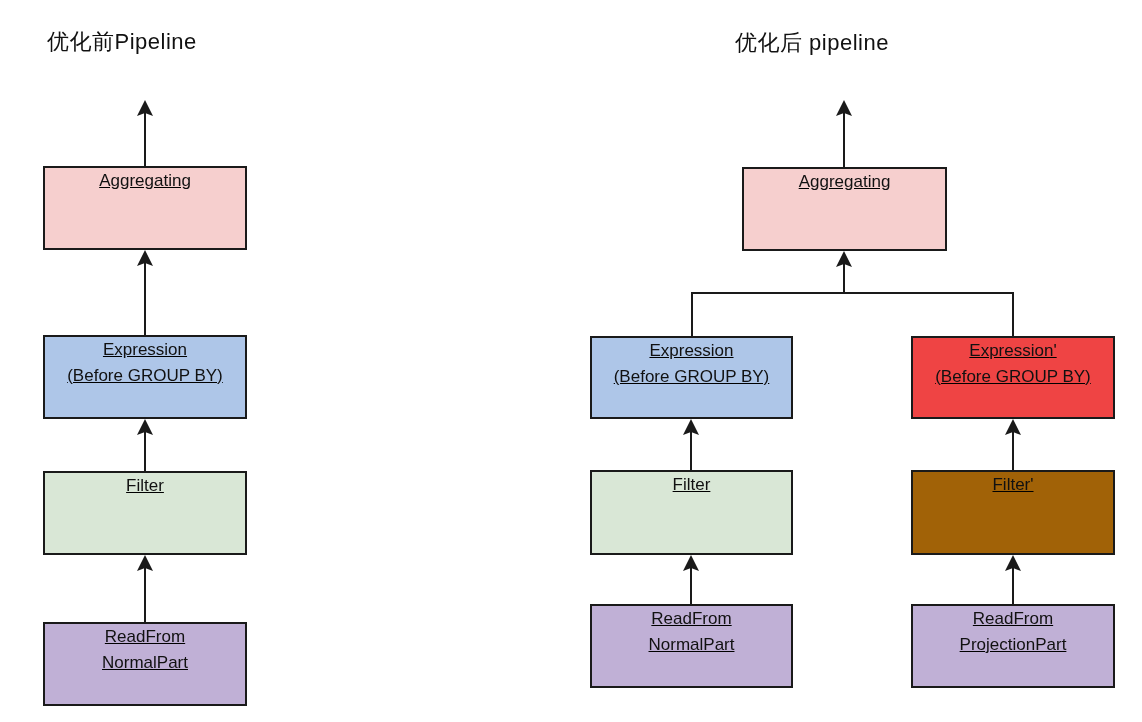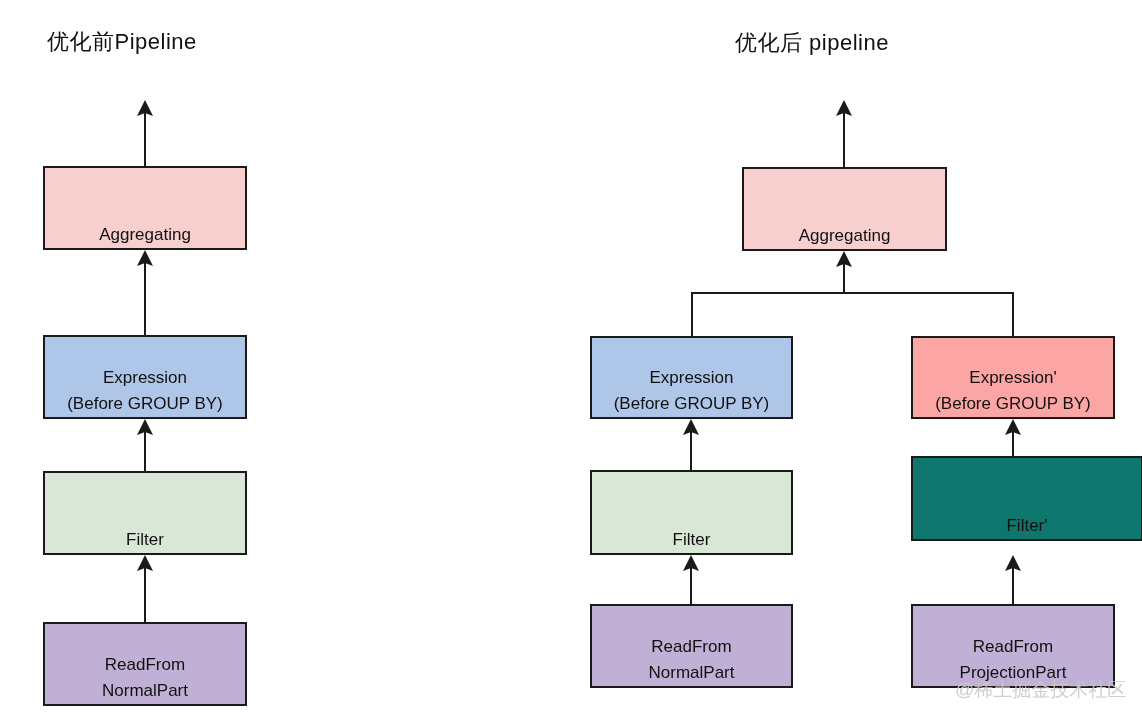--- a/index.html
+++ b/index.html
@@ -17,22 +17,23 @@
     white-space:nowrap;
     letter-spacing:0.5px;
   }
   .node{
     position:absolute;
     box-sizing:border-box;
     border:2px solid #1a1a1a;
     display:flex;
     flex-direction:column;
     align-items:center;
-    justify-content:flex-end;
+    justify-content:flex-start;
     text-align:center;
+    text-decoration:underline;
   }
   .node-line{
     display:block;
     font-size:17px;
     line-height:26px;
     color:#111111;
     white-space:nowrap;
   }
   #connectors{
     position:absolute;
@@ -102,27 +103,26 @@
     <span class="node-line">(Before GROUP BY)</span>
   </div>
   <div class="node" style="left: 590px; top: 470px; width: 203px; height: 85px; background-color: rgb(217, 231, 214);">
     <span class="node-line">Filter</span>
   </div>
   <div class="node" style="left: 590px; top: 604px; width: 203px; height: 84px; background-color: rgb(192, 176, 214);">
     <span class="node-line">ReadFrom</span>
     <span class="node-line">NormalPart</span>
   </div>
 
-  <div class="node" style="left: 911px; top: 336px; width: 204px; height: 83px; background-color: #fca5a5;">
+  <div class="node" style="left: 911px; top: 336px; width: 204px; height: 83px; background-color: #ef4444;">
     <span class="node-line">Expression'</span>
     <span class="node-line">(Before GROUP BY)</span>
   </div>
-  <div class="node" style="left: 911px; top: 456px; width: 232px; height: 85px; background-color: #0f766e;">
+  <div class="node" style="left: 911px; top: 470px; width: 204px; height: 85px; background-color: #a16207;">
     <span class="node-line">Filter'</span>
   </div>
   <div class="node" style="left: 911px; top: 604px; width: 204px; height: 84px; background-color: rgb(192, 176, 214);">
     <span class="node-line">ReadFrom</span>
     <span class="node-line">ProjectionPart</span>
   </div>
 
-  <div class="watermark">@稀土掘金技术社区</div>
 
 </div>
 
 </body></html>

